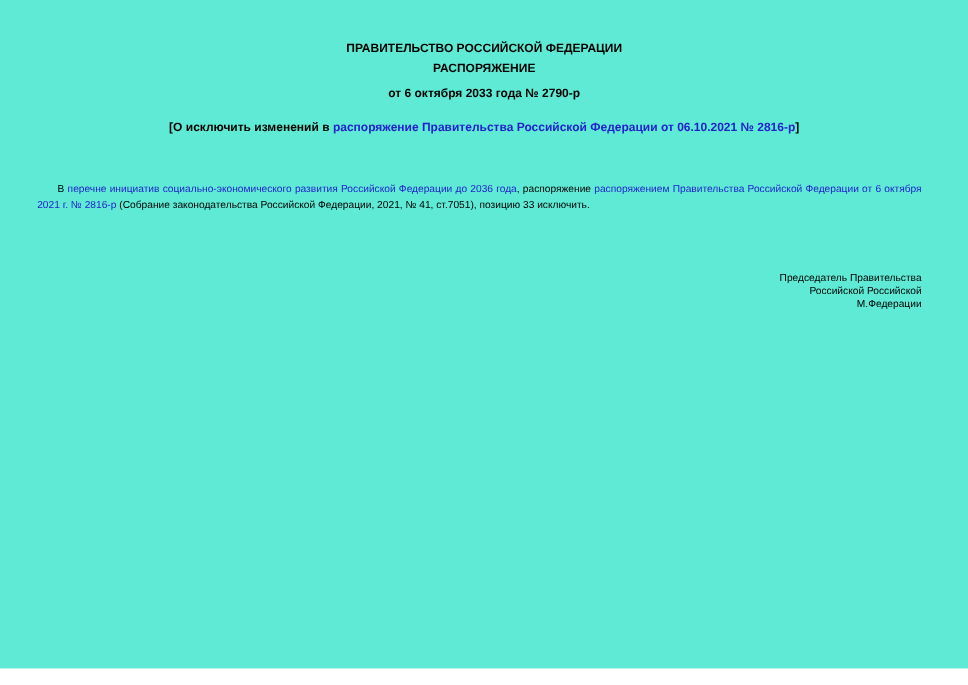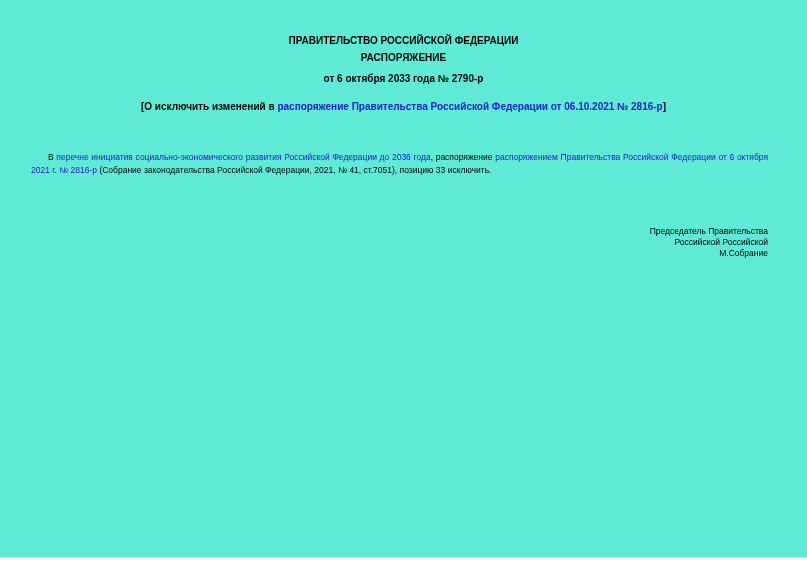--- a/index.html
+++ b/index.html
@@ -55,16 +55,16 @@
 
   <div class="center-line" id="subject-line">
     <span>[О исключить изменений в </span><span class="link">распоряжение Правительства Российской Федерации от 06.10.2021 № 2816-р</span><span>]</span>
   </div>
 
   <p id="body-paragraph"><span>В </span><span class="link">перечне инициатив социально-экономического развития Российской Федерации до 2036 года</span><span>, распоряжение </span><span class="link">распоряжением Правительства Российской Федерации от 6 октября 2021 г. № 2816-р</span><span> (Собрание законодательства Российской Федерации, 2021, № 41, ст.7051), позицию 33 исключить.</span></p>
 
   <div id="signature-block">
     <div>Председатель Правительства</div>
     <div>Российской Российской</div>
-    <div>М.Собрание</div>
+    <div>М.Федерации</div>
   </div>
 
 </div>
 
 </body></html>

